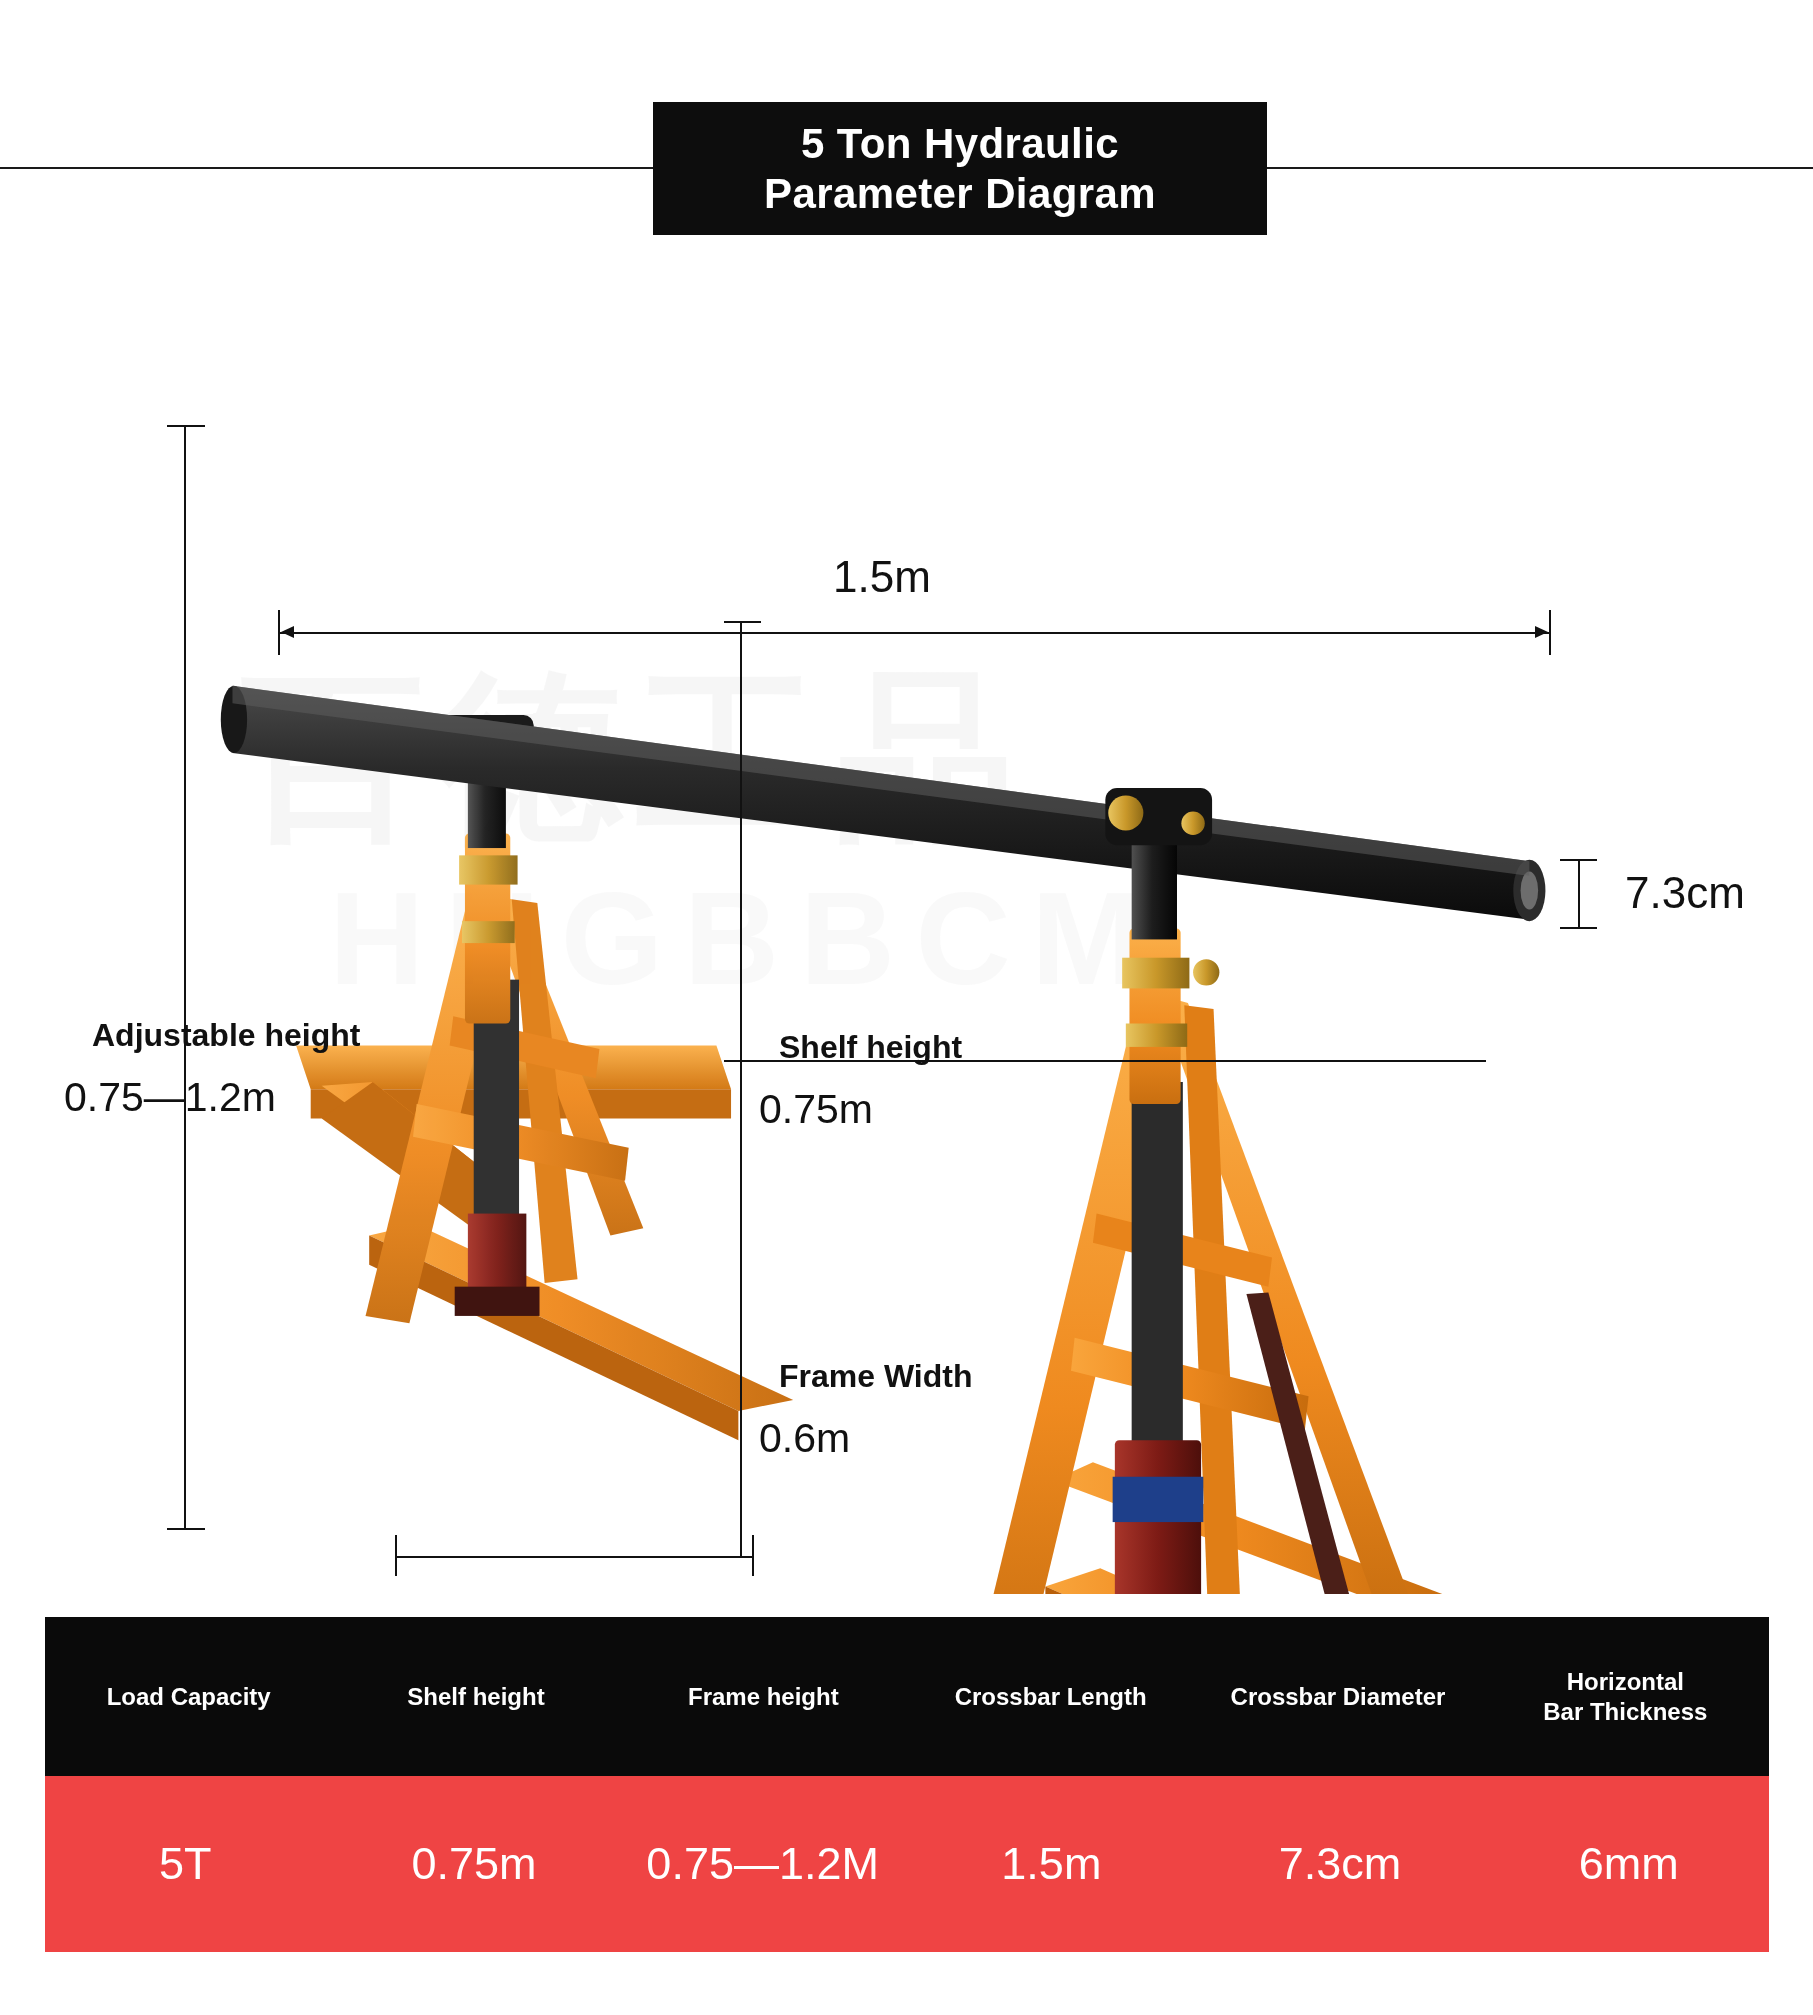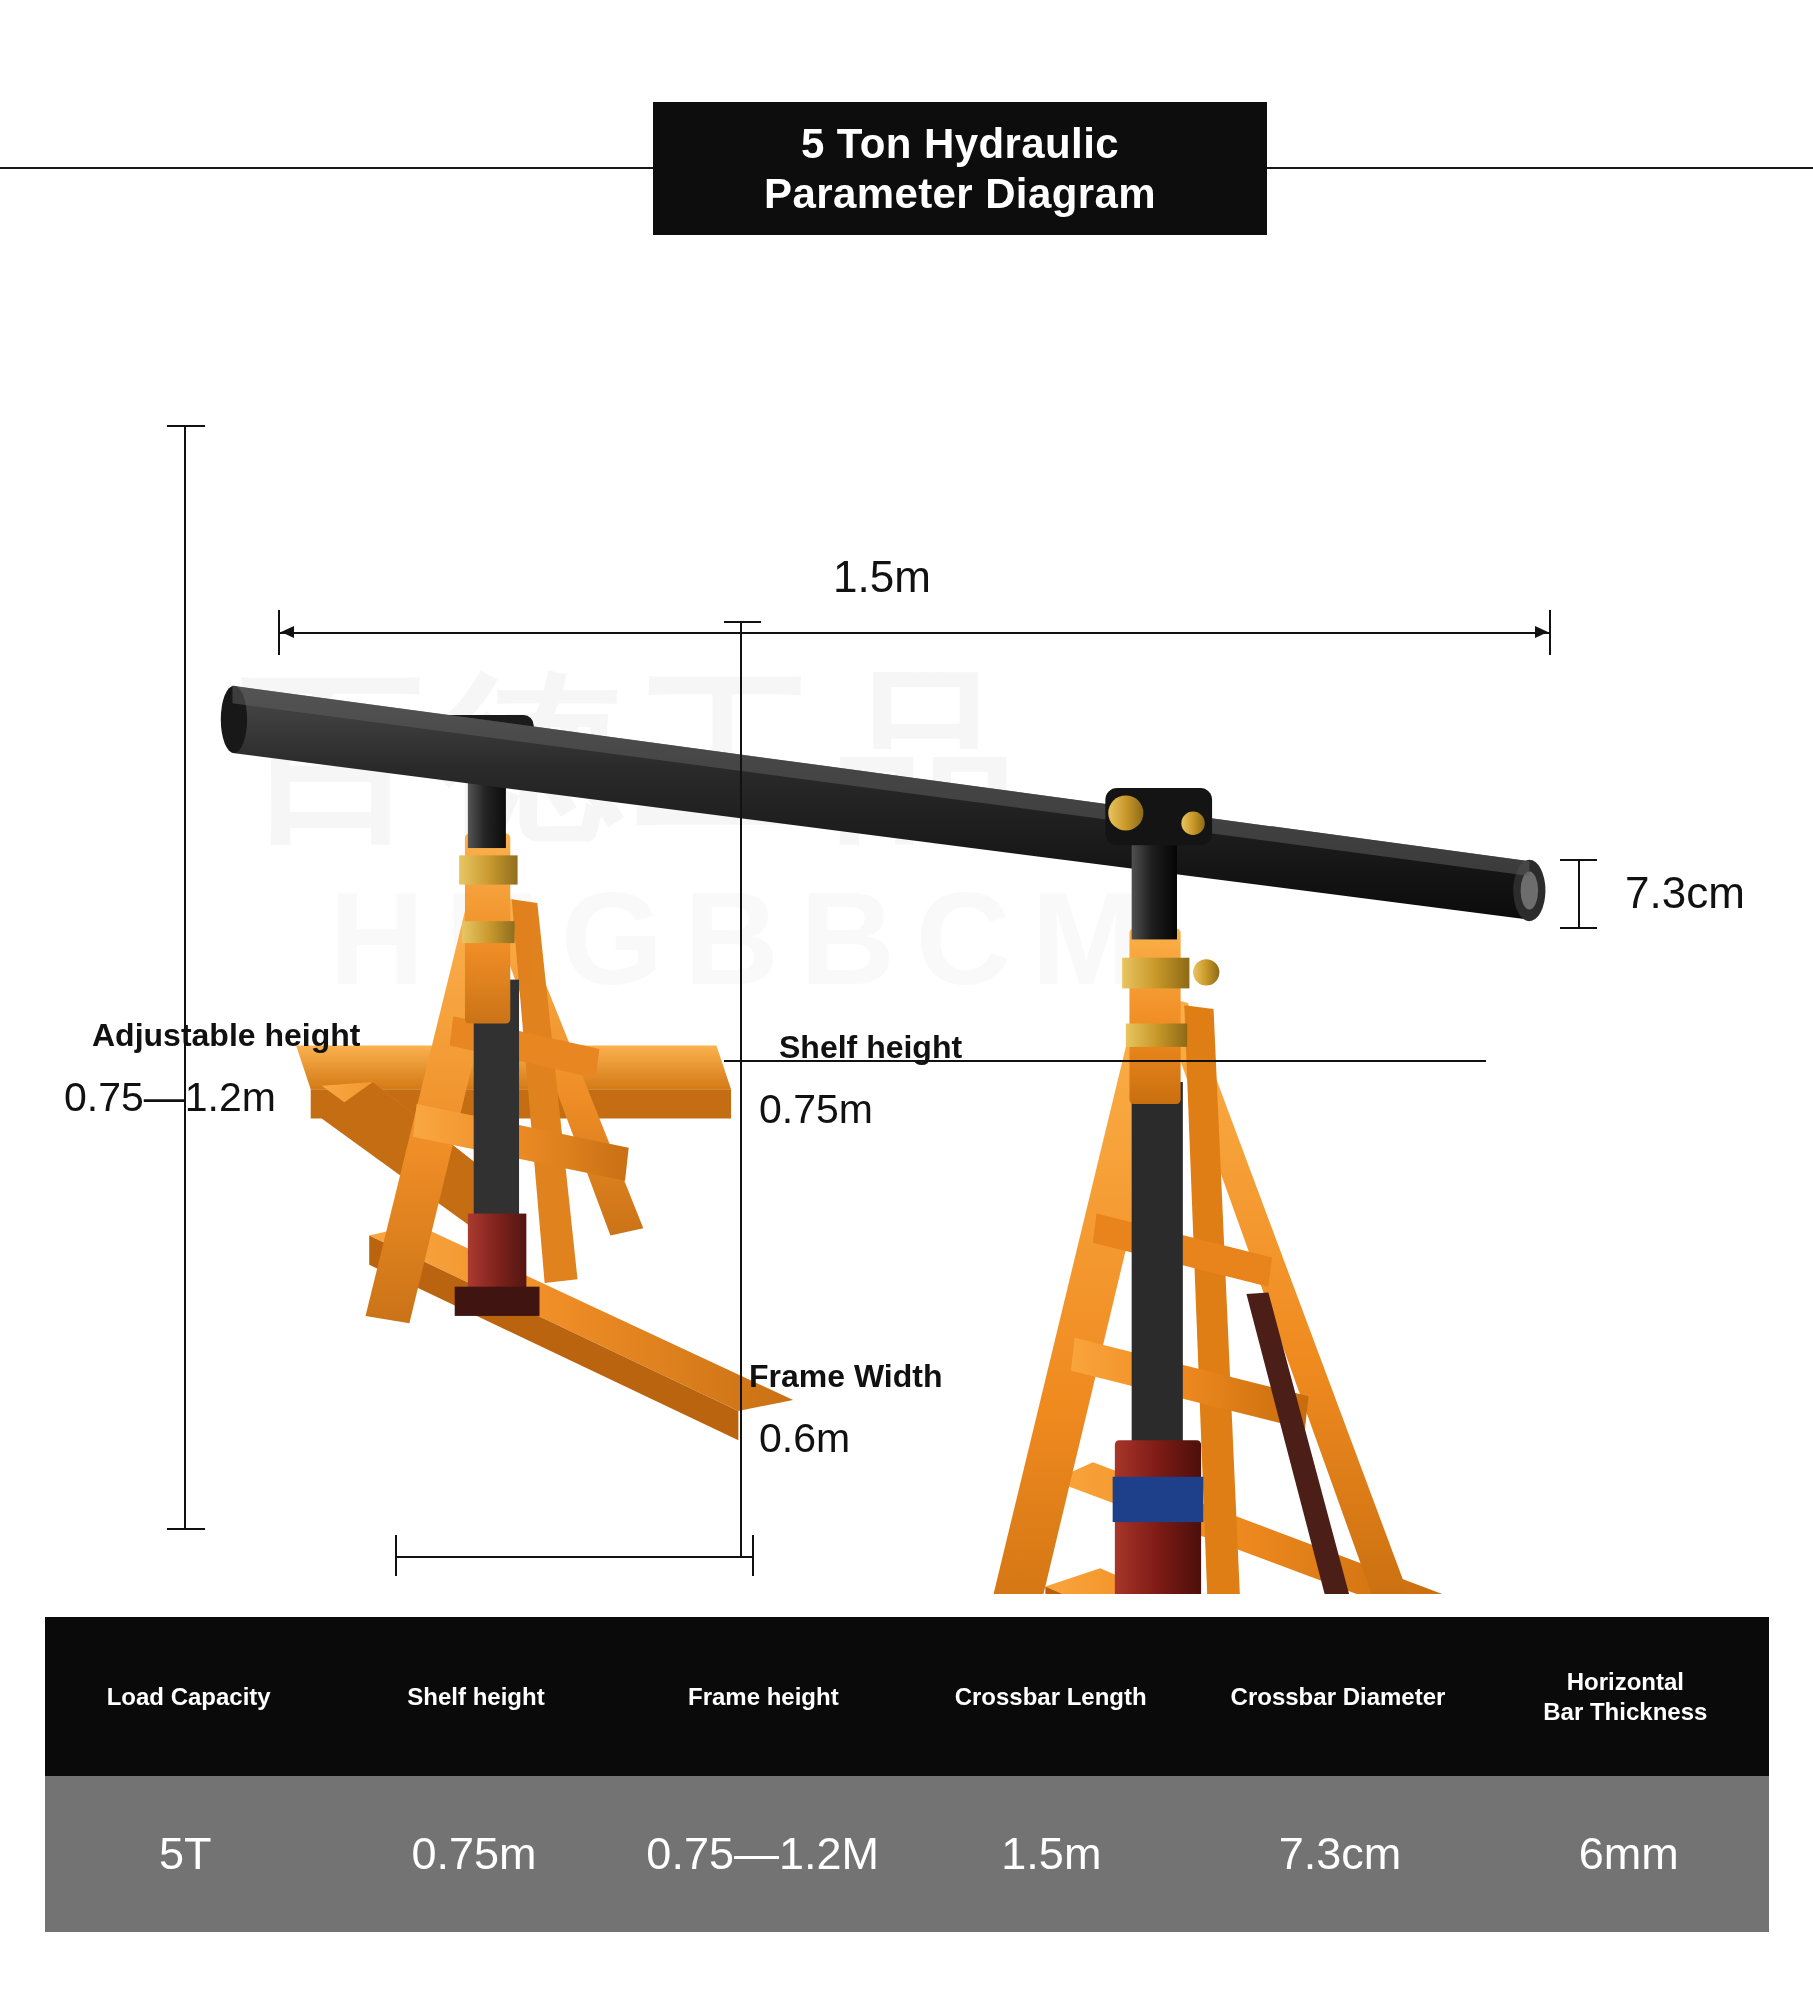--- a/index.html
+++ b/index.html
@@ -177,22 +177,22 @@
     color: #ffffff;
     font-size: 24px;
     font-weight: bold;
     line-height: 1.22;
     padding: 0 4.4px;
     box-sizing: border-box;
   }
   .spec-body {
     display: flex;
     width: 100%;
-    height: 156px;
-    background: #737373;
+    height: 176px;
+    background: #ef4444;
     gap: 8px;
   }
   .spec-body .cell {
     flex: 1 1 0;
     display: flex;
     align-items: center;
     justify-content: center;
     text-align: center;
     color: #ffffff;
     font-size: 45px;
@@ -353,21 +353,21 @@
   <div class="ann-title" style="left:72px; top:776px;">Adjustable height</div>
   <div class="ann-value" style="left:64px; top:833px;">0.75—1.2m</div>
 
   <div class="dimline-v" style="left:740px; top:380px; height:910px;"></div>
   <div class="tick-h" style="left:724px; top:380px; width:37px;"></div>
   <div class="tick-h" style="left:724px; top:819px; width:37px;"></div>
   <div class="dimline-h" style="left:740px; top:819px; width:746px;"></div>
   <div class="ann-title" style="left:759px; top:788px;">Shelf height</div>
   <div class="ann-value" style="left:759px; top:845px;">0.75m</div>
 
-  <div class="ann-title" style="left:729px; top:1117px;">Frame Width</div>
+  <div class="ann-title" style="left:759px; top:1117px;">Frame Width</div>
   <div class="ann-value" style="left:759px; top:1174px;">0.6m</div>
   <div class="dimline-h" style="left:395px; top:1315px; width:358px;"></div>
   <div class="tick-v" style="left:395px; top:1294px; height:41px;"></div>
   <div class="tick-v" style="left:752px; top:1294px; height:41px;"></div>
   <div class="dimline-v" style="left:740px; top:1170px; height:145px;"></div>
 
 </div>
 
 <div class="spec-table">
   <div class="spec-head">

